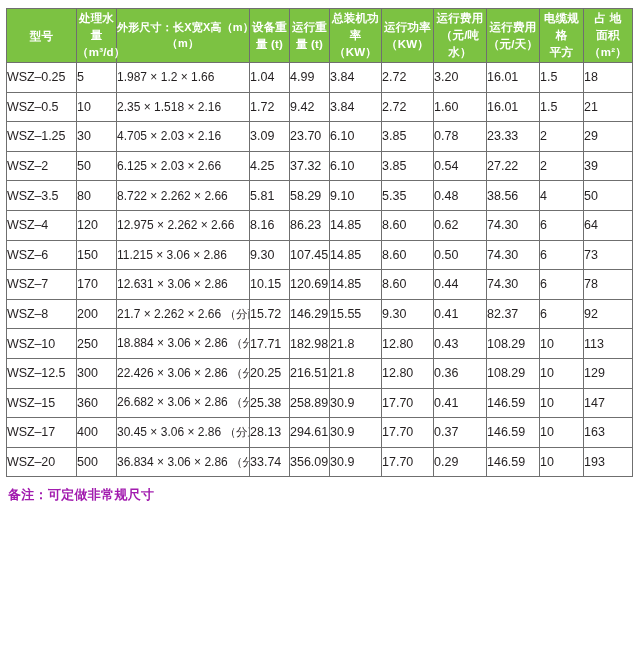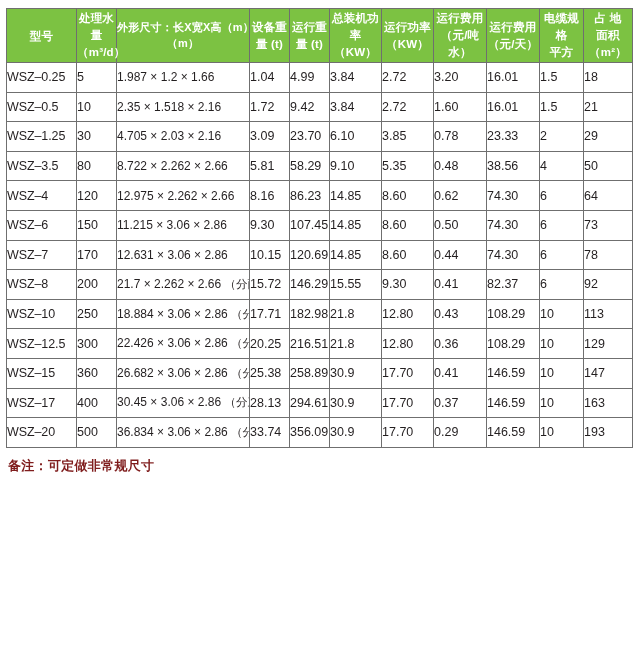--- a/index.html
+++ b/index.html
@@ -84,21 +84,21 @@
   col.w-cost1 { width: 53px; }
   col.w-cost2 { width: 53px; }
   col.w-cable { width: 44px; }
   col.w-area  { width: 49px; }
   
   .note {
     margin-top: 9px;
     padding-left: 2px;
     font-size: 13px;
     font-weight: bold;
-    color: #7f1d1d;
+    color: #a21caf;
     letter-spacing: .3px;
   }
 </style>
 </head>
 <body>
 
 <div id="sheet">
 
   <table class="spec">
     <colgroup>
@@ -197,20 +197,33 @@
           <td class="c-num">3.09</td>
           <td class="c-num">23.70</td>
           <td class="c-num">6.10</td>
           <td class="c-num">3.85</td>
           <td class="c-num">0.78</td>
           <td class="c-num">23.33</td>
           <td class="c-num">2</td>
           <td class="c-num">29</td>
         </tr>
         <tr>
+          <td class="c-model">WSZ–2</td>
+          <td class="c-flow">50</td>
+          <td class="c-dim">6.125 × 2.03 × 2.66</td>
+          <td class="c-num">4.25</td>
+          <td class="c-num">37.32</td>
+          <td class="c-num">6.10</td>
+          <td class="c-num">3.85</td>
+          <td class="c-num">0.54</td>
+          <td class="c-num">27.22</td>
+          <td class="c-num">2</td>
+          <td class="c-num">39</td>
+        </tr>
+        <tr>
           <td class="c-model">WSZ–3.5</td>
           <td class="c-flow">80</td>
           <td class="c-dim">8.722 × 2.262 × 2.66</td>
           <td class="c-num">5.81</td>
           <td class="c-num">58.29</td>
           <td class="c-num">9.10</td>
           <td class="c-num">5.35</td>
           <td class="c-num">0.48</td>
           <td class="c-num">38.56</td>
           <td class="c-num">4</td>

